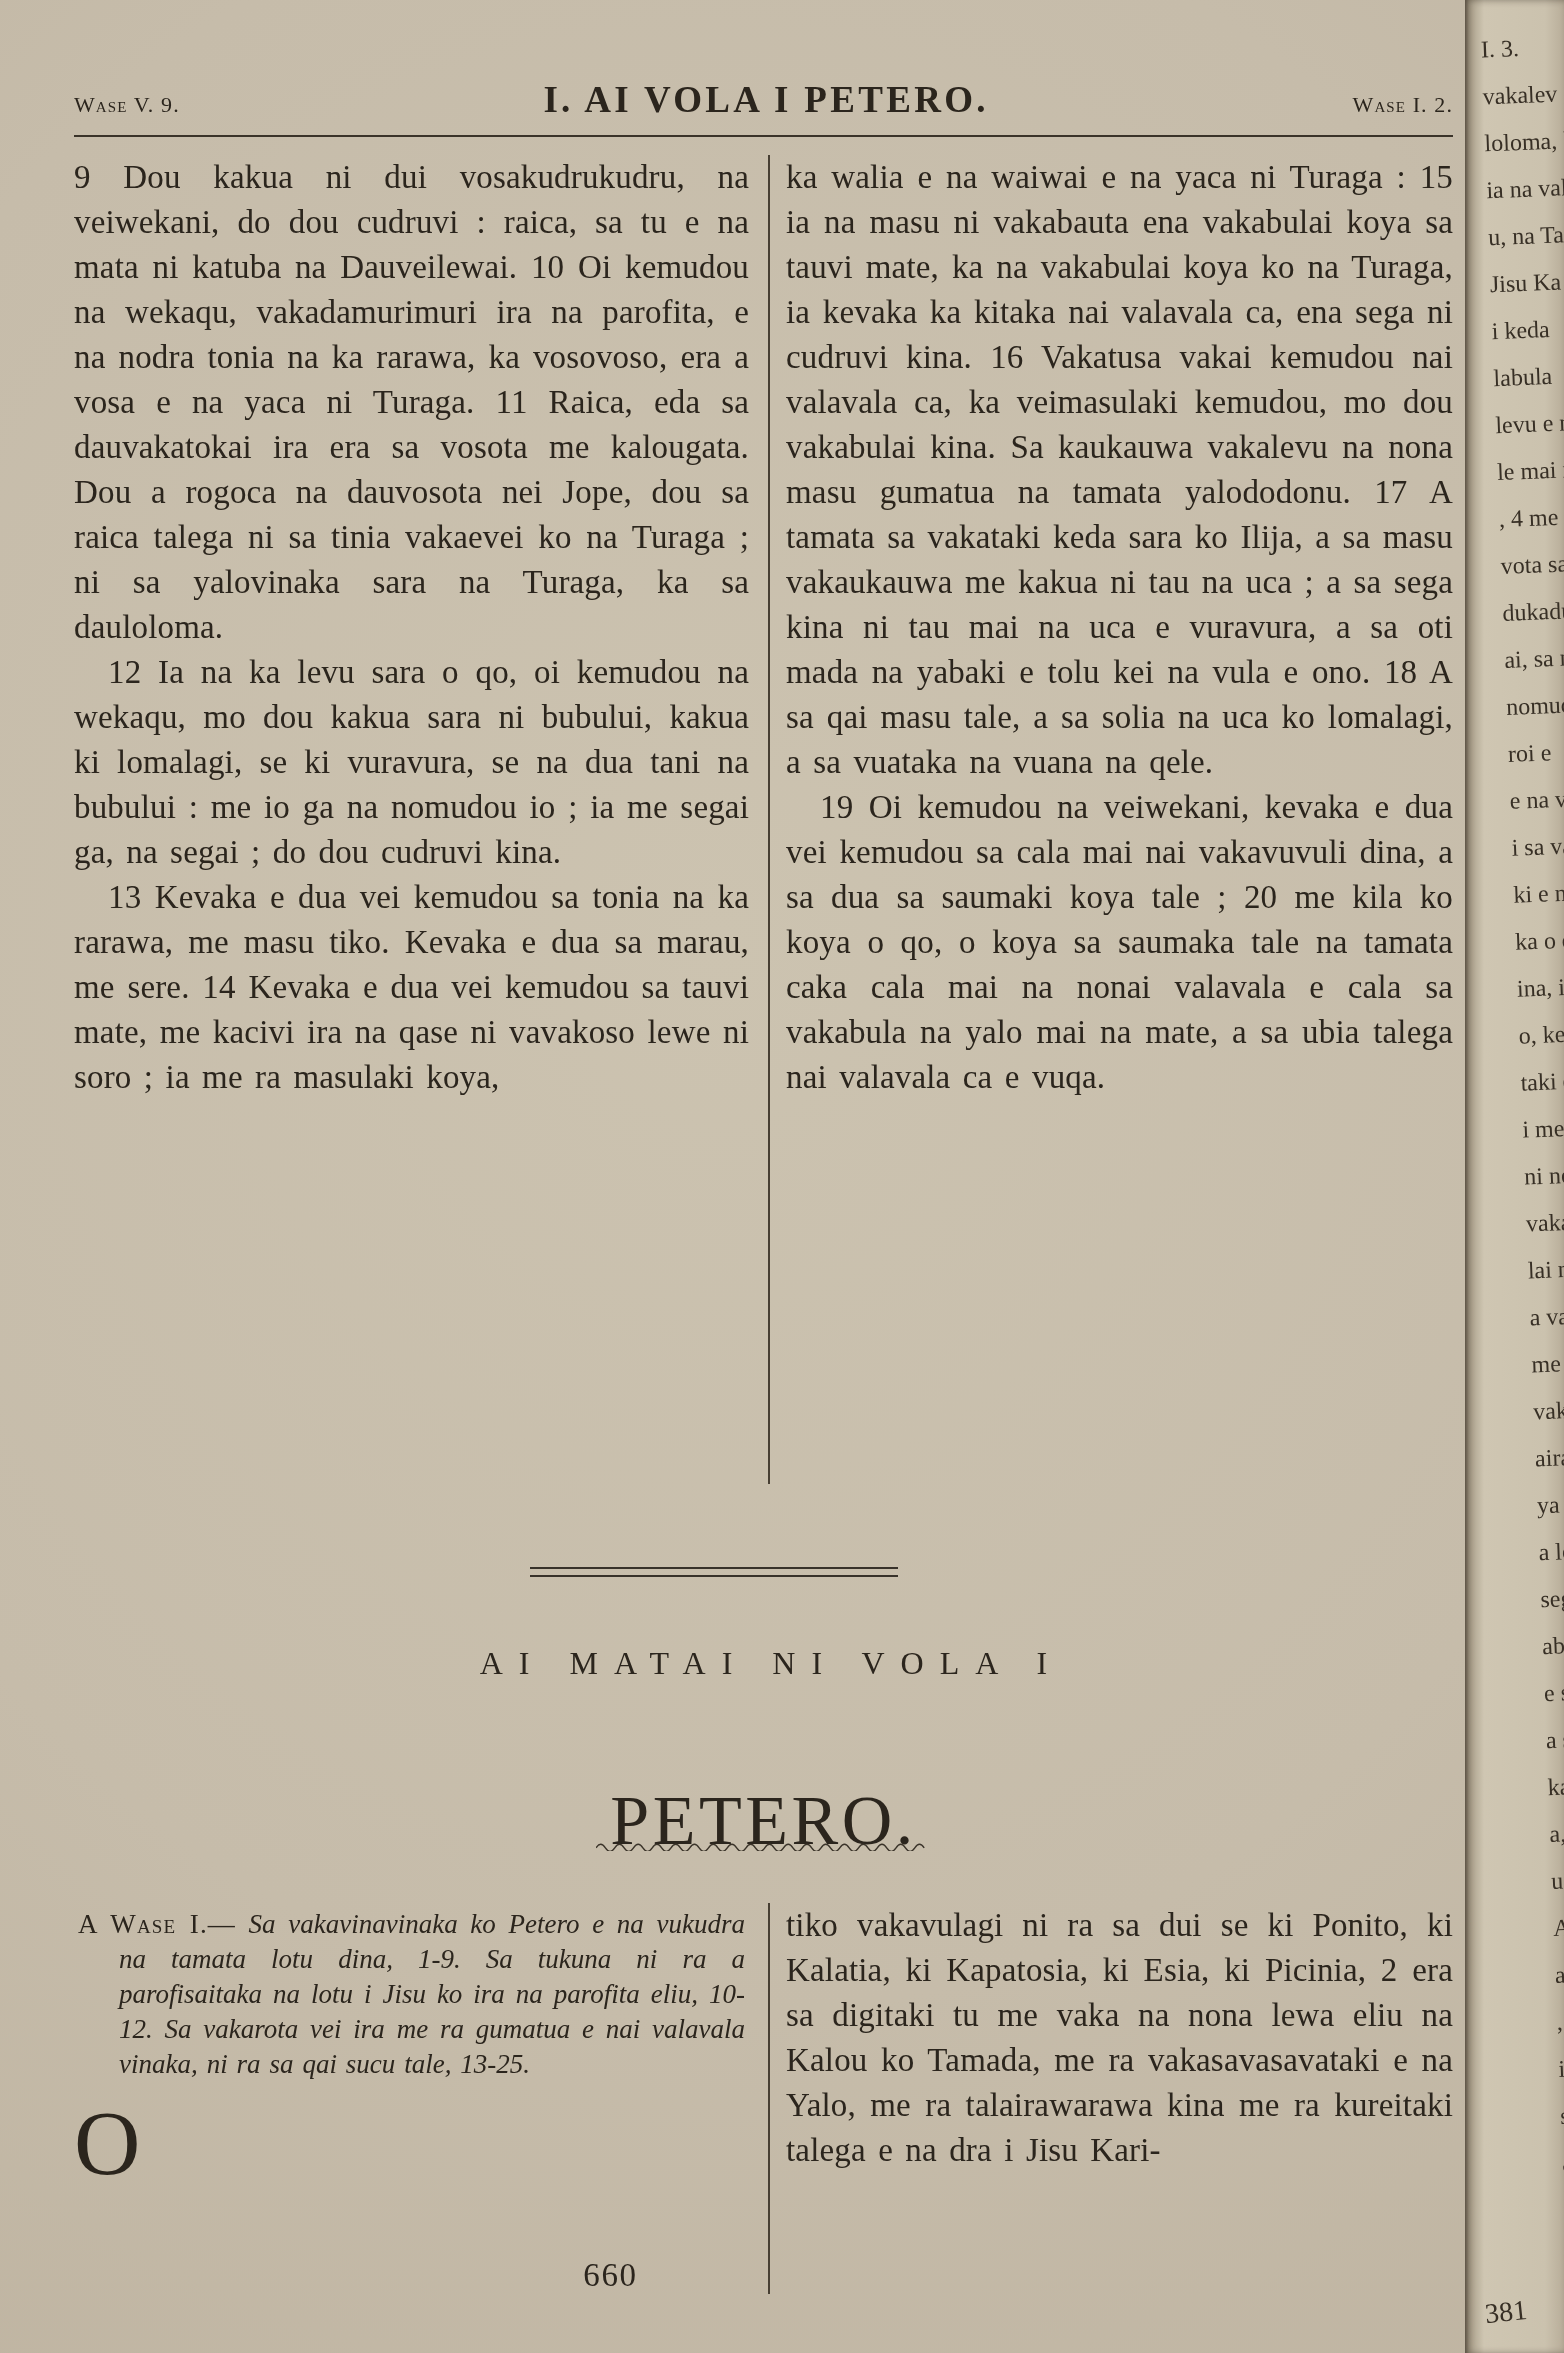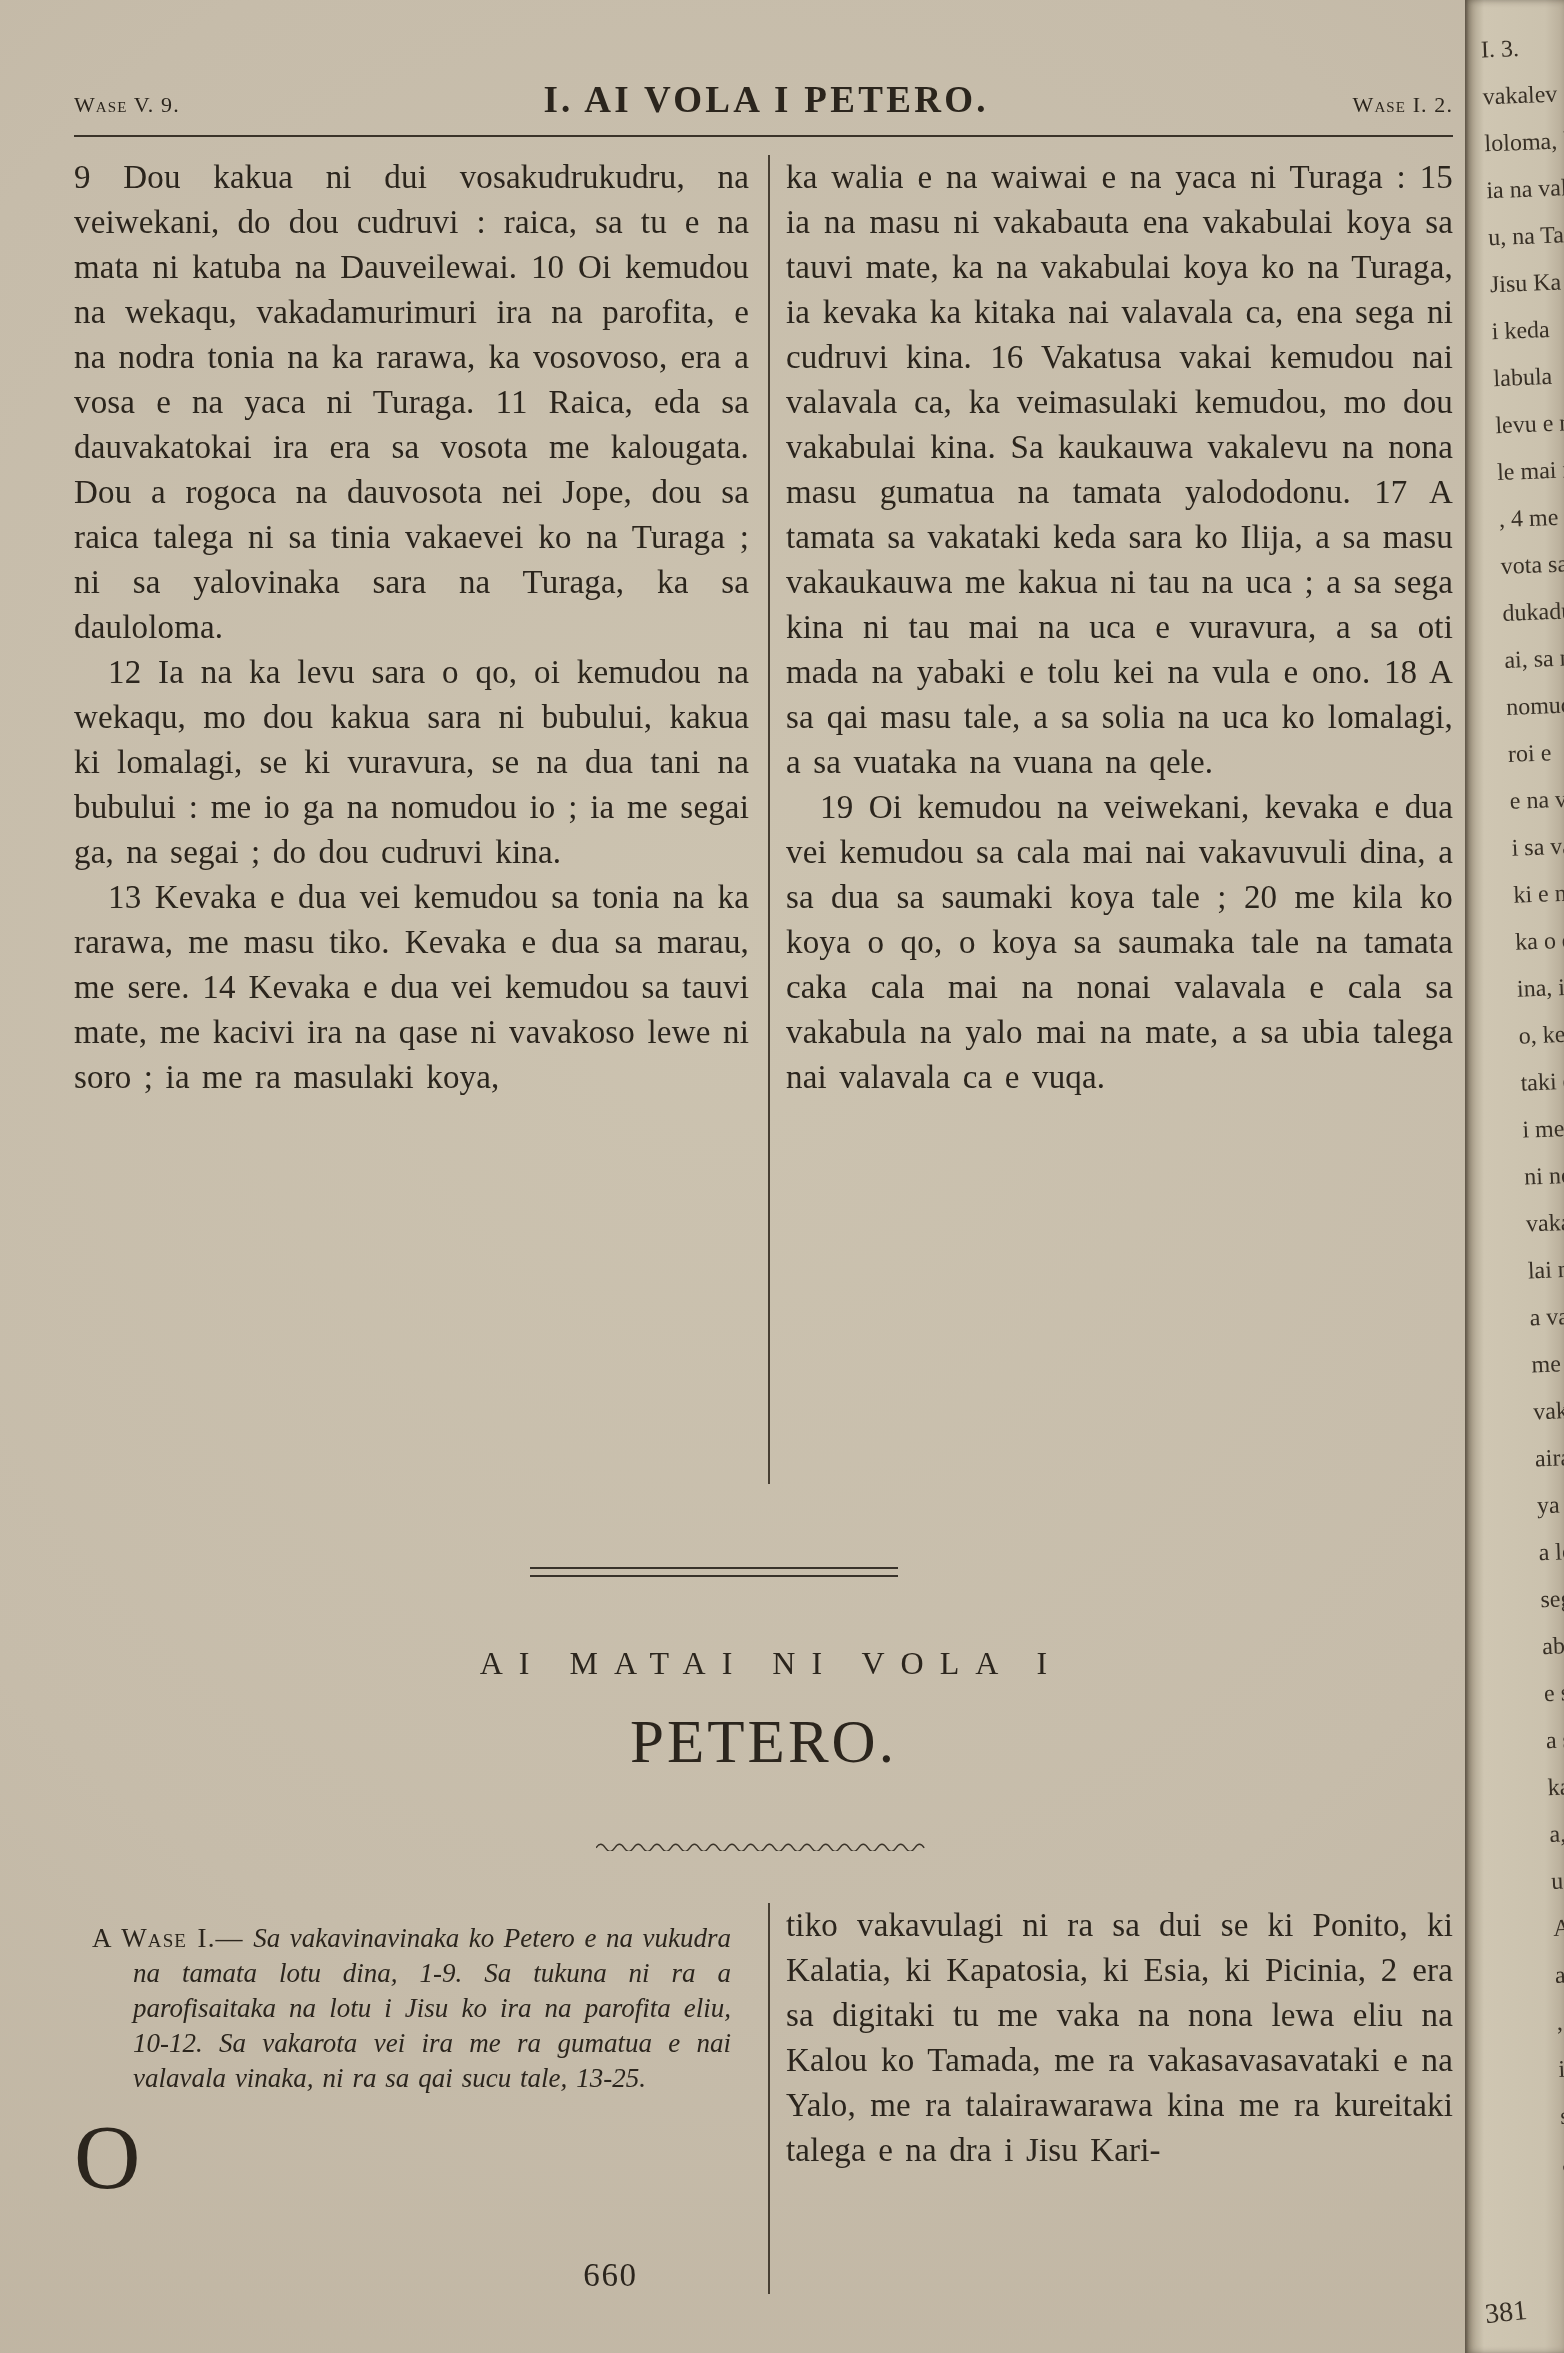--- a/index.html
+++ b/index.html
@@ -37,27 +37,27 @@
   
   .double-rule{
     position:absolute;top:1567px;left:530px;width:368px;height:5.5px;
     border-top:2.3px solid #38322a;border-bottom:2.3px solid #38322a;
   }
   .kicker{
     position:absolute;top:1645px;left:74px;width:1379px;text-align:center;
     font-size:32px;letter-spacing:.5em;text-indent:.5em;
   }
   .big-title{
-    position:absolute;top:1711px;left:74px;width:1379px;text-align:center;
-    font-size:61px;letter-spacing:.05em;line-height:1;
+    position:absolute;top:1786px;left:74px;width:1379px;text-align:center;
+    font-size:70px;letter-spacing:.05em;line-height:1;
   }
   .squiggle-wrap{position:absolute;top:1840px;left:74px;width:1379px;text-align:center;}
   
   .synopsis{
-    margin:18px;font-size:27px;line-height:35px;font-style:italic;text-align:justify;
+    margin:4px;font-size:27px;line-height:35px;font-style:italic;text-align:justify;
     padding-left:41px;text-indent:-41px;word-spacing:.08em;
   }
   .synopsis .lead{font-style:normal;font-variant:small-caps;letter-spacing:.04em;}
   .opening{margin:20.3px 0 0 0;font-size:33px;line-height:43px;text-align:justify;word-spacing:.12em;}
   .dropcap{float:left;font-size:92px;line-height:72px;margin:4.7px 7.8px 0 0;}
   .pagenum{position:absolute;top:2257px;left:540px;width:141px;text-align:center;font-size:33px;letter-spacing:.05em;}
   
   .edge{
     position:absolute;top:0;left:1465px;width:100px;height:2354px;overflow:hidden;
     background:linear-gradient(90deg,#7e7463 0px,#a79d88 3.9px,#cfc6b2 19px,#cbc2ae 80%,#b7ac98 100%);

